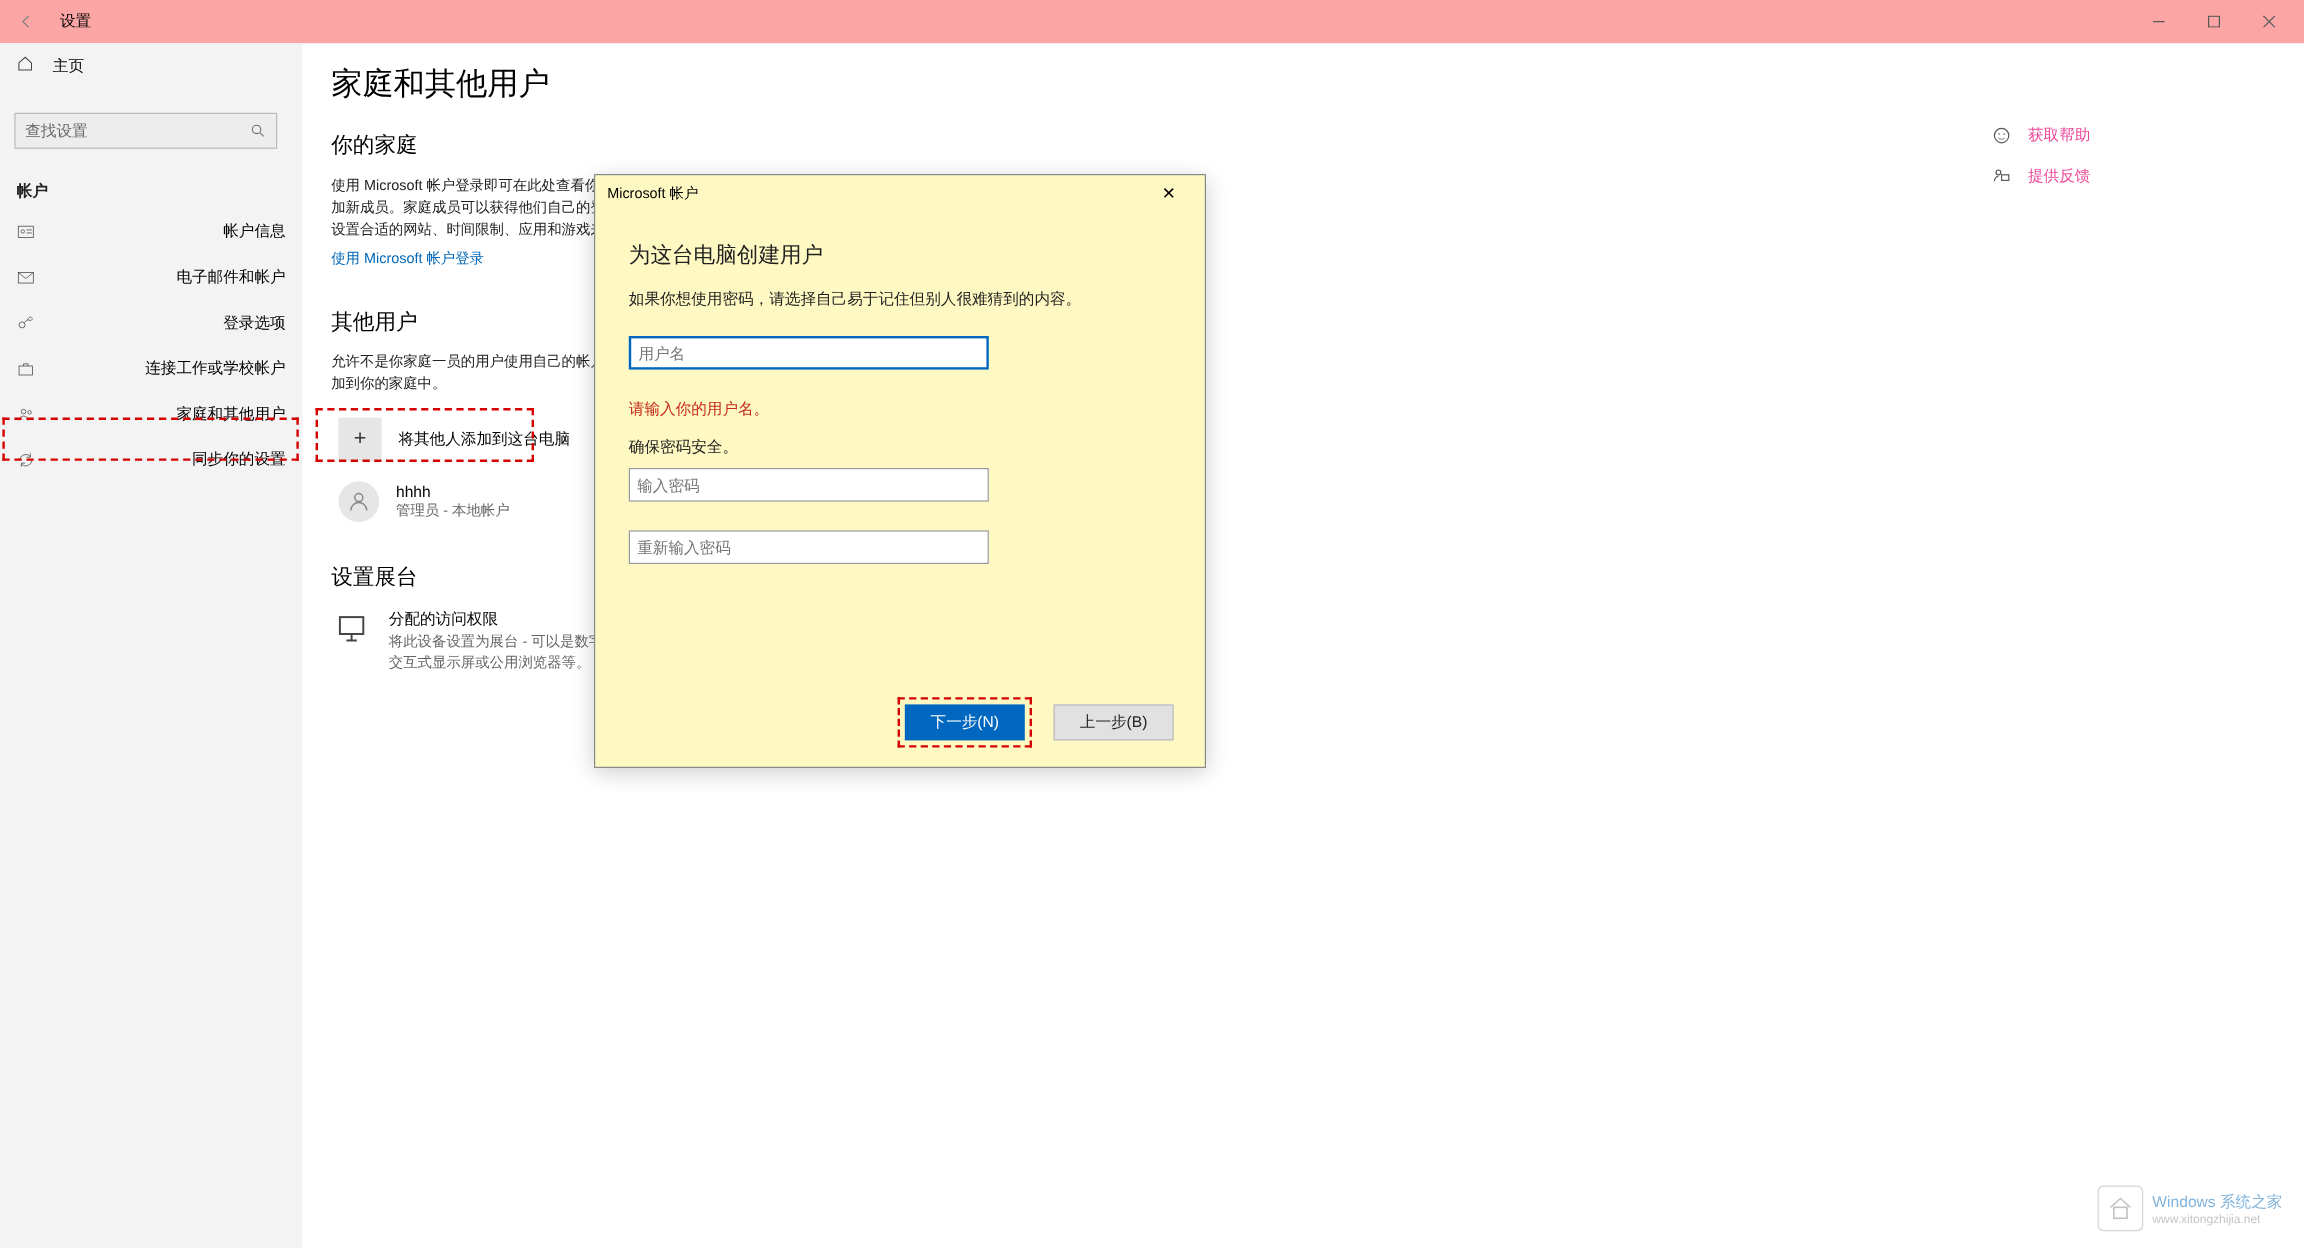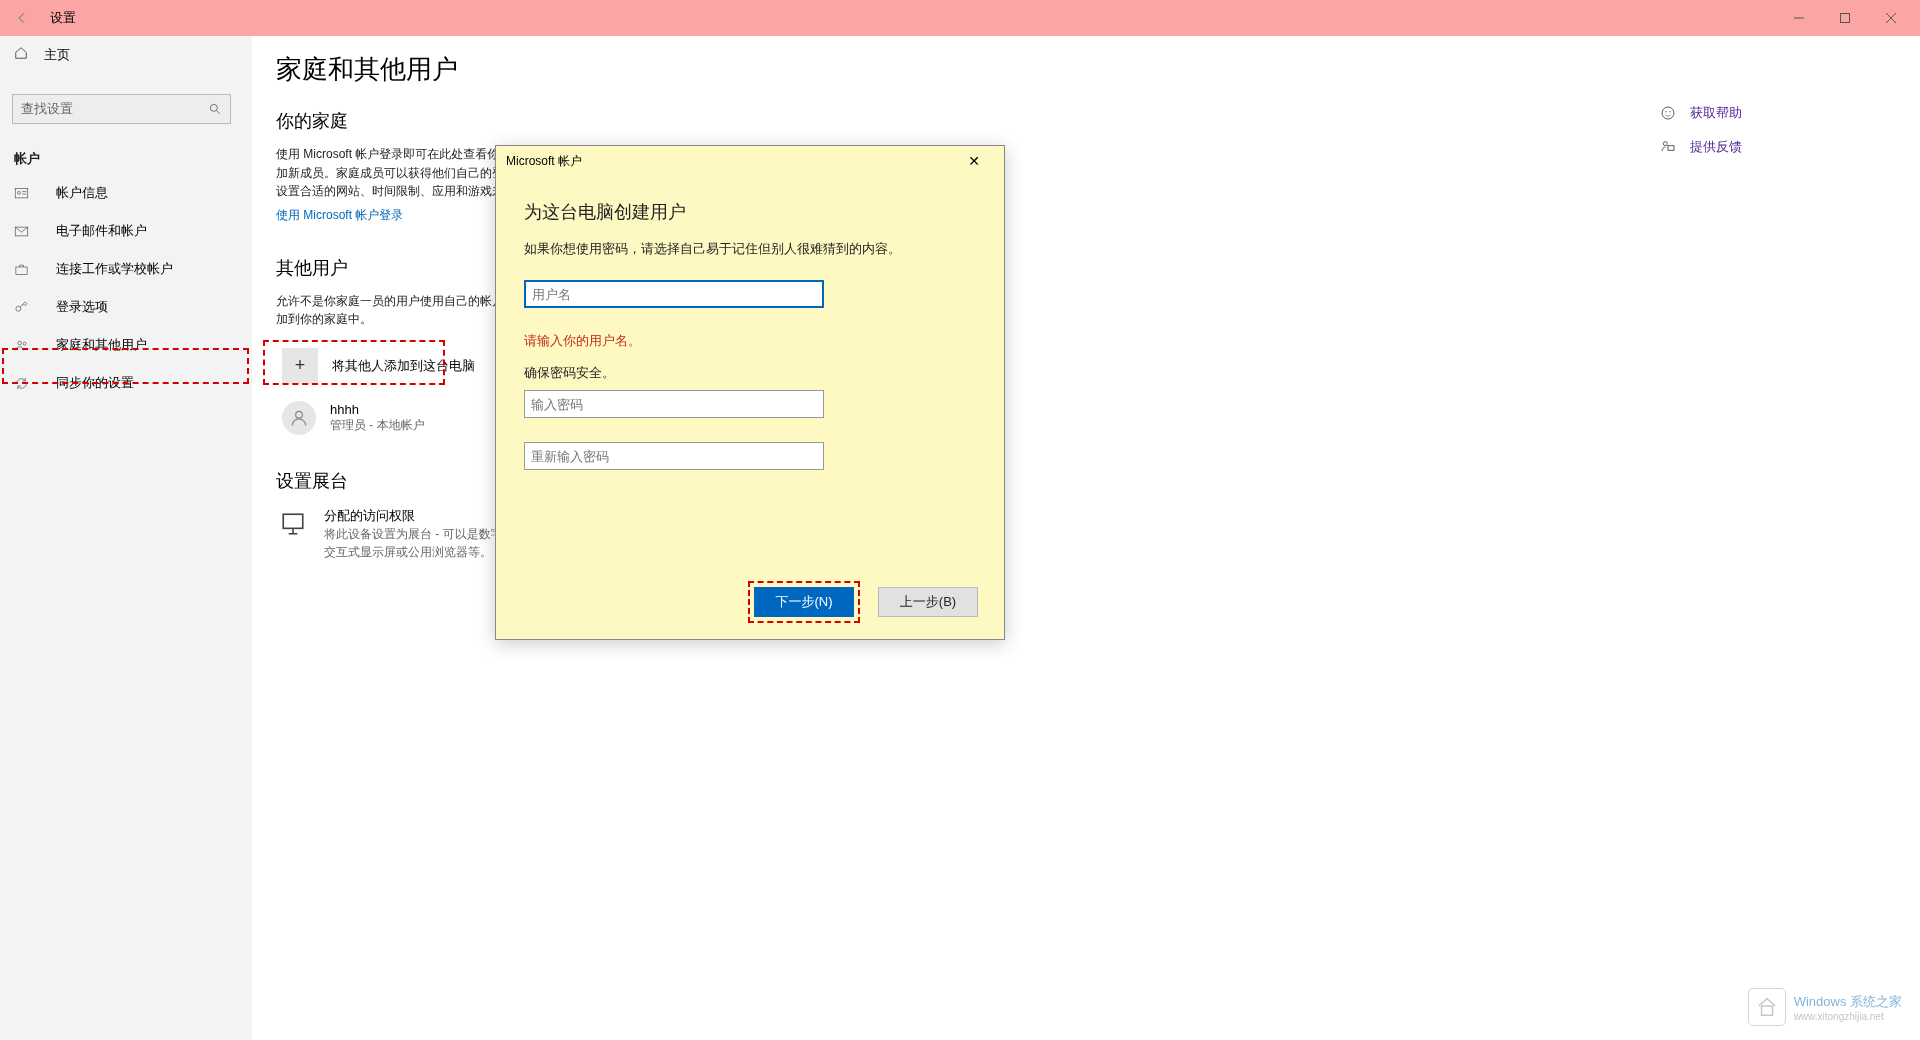--- a/index.html
+++ b/index.html
@@ -15,21 +15,21 @@
 
 .app { display: flex; height: calc(100% - 36px); }
 .sidebar { width: 252px; background: #f3f3f3; padding: 10px 0; }
 .content { flex: 1; padding: 10px 24px; position: relative; }
 .rightpanel { width: 260px; padding: 68px 20px 0 0; }
 
 .sidebar .home-row { display: flex; height: 40px; padding: 0 14px; gap: 16px; cursor:pointer; }
 .sidebar .search-wrap { padding: 8px 12px 16px 12px; }
 .sidebar .search { width: 96%; height: 30px; border: 1px solid #bbb; background: #ededed; display: flex; align-items: center; padding: 0 8px; font-size: 13px; color: #666; justify-content: space-between; }
 .sidebar .group-label { padding: 10px 14px 6px 14px; font-size: 13px; font-weight: 600; color: #222; }
-.sidebar .nav-item { display: flex; align-items: center; height: 38px; padding: 0 14px; gap: 26px; cursor: pointer; font-size: 13px; }
+.sidebar .nav-item { display: flex; align-items: center; height: 38px; padding: 0 14px; gap: 16px; cursor: pointer; font-size: 13px; justify-content: space-between; }
 .sidebar .nav-item .icon { width: 16px; text-align: center; color: #444; }
 .sidebar .nav-item.selected { position: relative; }
 
 .content h1 { font-size: 26px; font-weight: 400; margin: 6px 0 22px 0; }
 .content h2 { font-size: 18px; font-weight: 400; margin: 18px 0 12px 0; }
 .content .desc { font-size: 12px; color: #222; line-height: 1.55; max-width: 360px; }
 .content .link { color: #0067b8; font-size: 12px; cursor: pointer; }
 
 .add-row { display: flex; align-items: center; height: 50px; width: 360px; cursor: pointer; margin-top: 12px; gap: 14px; padding: 0 6px; position: relative; }
 .add-row .plus-box { width: 36px; height: 36px; background: #e6e6e6; display: flex; align-items: center; justify-content: center; font-size: 18px; color: #333; }
@@ -37,21 +37,21 @@
 .user-row { display: flex; align-items: center; gap: 14px; margin-top: 10px; padding: 0 6px; cursor:pointer; }
 .user-row .avatar { width: 34px; height: 34px; border-radius: 50%; background: #e6e6e6; display: flex; align-items: center; justify-content: center; }
 .user-row .u-name { font-size: 13px; }
 .user-row .u-sub { font-size: 12px; color: #666; }
 
 .kiosk-row { display: flex; gap: 14px; margin-top: 14px; cursor:pointer; }
 .kiosk-row .kicon { width: 34px; height: 34px; display:flex; align-items:center; justify-content:center; }
 .kiosk-row .k-title { font-size: 13px; }
 .kiosk-row .k-sub { font-size: 12px; color: #666; max-width: 220px; line-height: 1.5; }
 
-.rightpanel .r-item { display: flex; align-items: center; gap: 14px; margin-bottom: 16px; cursor: pointer; color: #4c1d95; font-size: 13px; }
+.rightpanel .r-item { display: flex; align-items: center; gap: 14px; margin-bottom: 16px; cursor: pointer; color: #ec4899; font-size: 13px; }
 .rightpanel .r-item .ricon { width: 16px; height: 16px; display:flex; color:#5a5a5a; }
 
 
 .dialog { position: absolute; left: 495px; top: 145px; width: 510px; height: 495px; background: #fef9c3; border: 1px solid #888; box-shadow: 0 4px 18px rgba(0,0,0,0.2); }
 .dialog .dtitle { height: 30px; display: flex; align-items: center; padding: 0 10px; font-size: 12px; }
 .dialog .dclose { margin-left: auto; width: 40px; text-align: center; cursor: pointer; font-size: 14px; }
 .dialog .dbody { padding: 24px 28px; }
 .dialog .dbody h3 { font-size: 18px; font-weight: 400; margin-bottom: 16px; color: #222; }
 .dialog .dbody .dtext { font-size: 13px; margin-bottom: 22px; color: #222; }
 .dialog .dbody .dlabel { font-size: 13px; margin-bottom: 8px; color: #222; }
@@ -141,34 +141,34 @@
           <svg width="15" height="15" viewBox="0 0 24 24">
             <rect x="2" y="5" width="20" height="14" stroke="#444" fill="none"></rect>
             <path d="M2 5l10 8 10-8" stroke="#444" fill="none"></path>
           </svg>
         </span>
       <span>电子邮件和帐户</span>
     </div>
     <div class="nav-item">
       <span class="icon">
           <svg width="15" height="15" viewBox="0 0 24 24">
+            <circle cx="7" cy="14" r="4" stroke="#444" fill="none"></circle>
+            <path d="M10 11l8-8 3 3-3 3-2-2-2 2" stroke="#444" fill="none"></path>
+          </svg>
+        </span>
+      <span>登录选项</span>
+    </div>
+    <div class="nav-item">
+      <span class="icon">
+          <svg width="15" height="15" viewBox="0 0 24 24">
             <rect x="3" y="8" width="18" height="12" stroke="#444" fill="none"></rect>
             <path d="M9 8V5h6v3" stroke="#444" fill="none"></path>
           </svg>
         </span>
       <span>连接工作或学校帐户</span>
-    </div>
-    <div class="nav-item">
-      <span class="icon">
-          <svg width="15" height="15" viewBox="0 0 24 24">
-            <circle cx="7" cy="14" r="4" stroke="#444" fill="none"></circle>
-            <path d="M10 11l8-8 3 3-3 3-2-2-2 2" stroke="#444" fill="none"></path>
-          </svg>
-        </span>
-      <span>登录选项</span>
     </div>
     <div class="nav-item selected">
       <span class="icon">
           <svg width="15" height="15" viewBox="0 0 24 24">
             <circle cx="9" cy="8" r="3" stroke="#444" fill="none"></circle>
             <circle cx="17" cy="9" r="2.4" stroke="#444" fill="none"></circle>
             <path d="M3 20c0-4 3-6 6-6s6 2 6 6" stroke="#444" fill="none"></path>
           </svg>
         </span>
       <span>家庭和其他用户</span>

